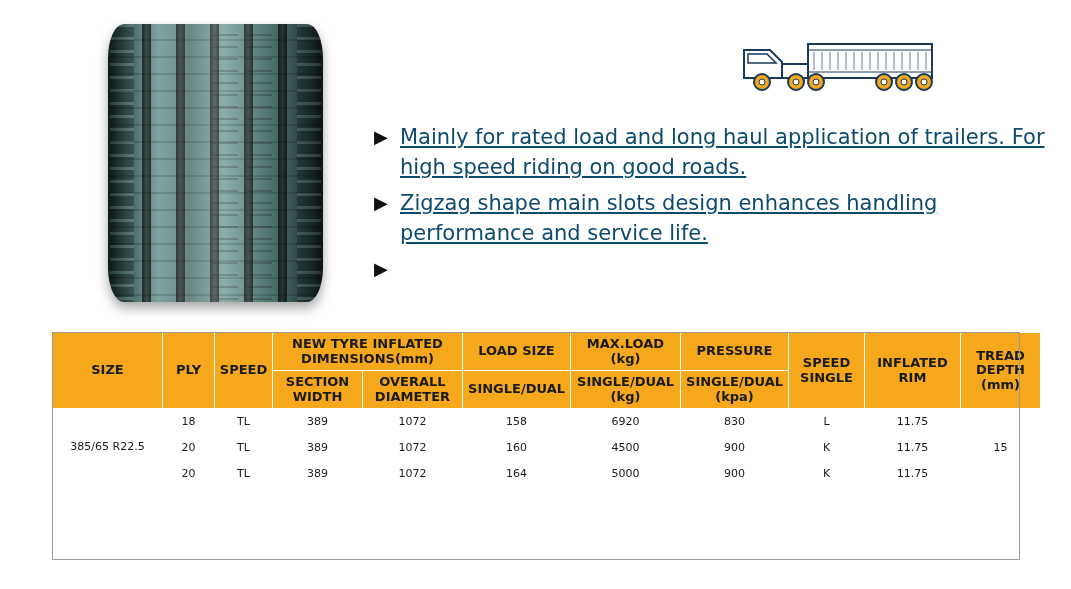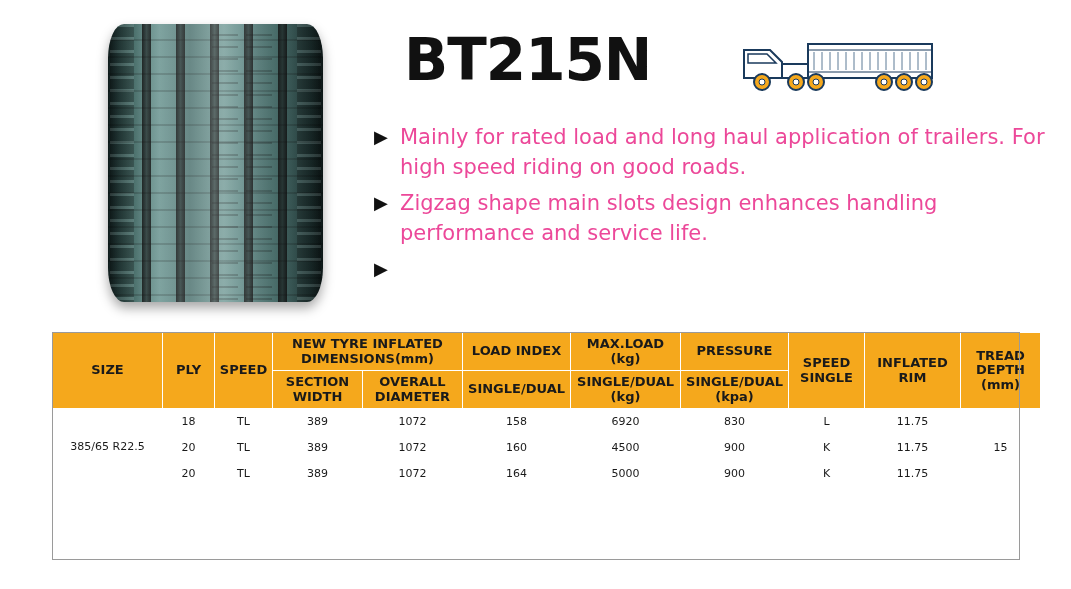--- a/index.html
+++ b/index.html
@@ -165,22 +165,23 @@
     flex: 0 0 auto;
     width: 26px;
     color: #111;
     font-size: 18px;
     line-height: 30px;
     padding-left: 2px;
   }
   .bullet-text {
     font-size: 21px;
     line-height: 30px;
-    color: #ec4899;
+    color: #0c4a6e;
     font-family: "DejaVu Sans", sans-serif;
+    text-decoration: underline;
   }
 
   
   .table-wrap {
     position: absolute;
     left: 52px;
     top: 332px;
     width: 968px;
   }
   table.spec {
@@ -243,21 +244,20 @@
         <div class="groove g2"></div>
         <div class="groove g3"></div>
         <div class="groove g4"></div>
         <div class="groove g5"></div>
         <div class="zigzag zz1"></div>
         <div class="zigzag zz2"></div>
       </div>
       <div class="tire-gloss"></div>
     </div>
 
-    <div class="title">BT215N</div>
 
     <div class="truck">
       <svg viewBox="0 0 200 72" width="200" height="72" aria-hidden="true">
 
         <path d="M72 14 L196 14 L196 48 L72 48 Z" fill="#ffffff" stroke="#1a3a5c" stroke-width="2"></path>
         <path d="M72 20 L196 20" stroke="#1a3a5c" stroke-width="1"></path>
         <path d="M72 42 L196 42" stroke="#1a3a5c" stroke-width="1"></path>
         <path d="M78 22 L78 40 M86 22 L86 40 M94 22 L94 40 M102 22 L102 40 M110 22 L110 40 M118 22 L118 40 M126 22 L126 40 M134 22 L134 40 M142 22 L142 40 M150 22 L150 40 M158 22 L158 40 M166 22 L166 40 M174 22 L174 40 M182 22 L182 40 M190 22 L190 40" stroke="#5d7b96" stroke-width="1"></path>
 
         <path d="M8 20 L34 20 L46 32 L46 48 L8 48 Z" fill="#ffffff" stroke="#1a3a5c" stroke-width="2"></path>
@@ -308,21 +308,21 @@
         <col style="width:76px">
         <col style="width:96px">
         <col style="width:80px">
       </colgroup>
       <thead>
         <tr>
           <th rowspan="2">SIZE</th>
           <th rowspan="2">PLY</th>
           <th rowspan="2">SPEED</th>
           <th colspan="2">NEW TYRE INFLATED DIMENSIONS(mm)</th>
-          <th>LOAD INDEX</th>
+          <th>LOAD SIZE</th>
           <th>MAX.LOAD (kg)</th>
           <th>PRESSURE</th>
           <th rowspan="2">SPEED SINGLE</th>
           <th rowspan="2">INFLATED RIM</th>
           <th rowspan="2">TREAD DEPTH (mm)</th>
         </tr>
         <tr>
           <th>SECTION WIDTH</th>
           <th>OVERALL DIAMETER</th>
           <th>SINGLE/DUAL</th>

